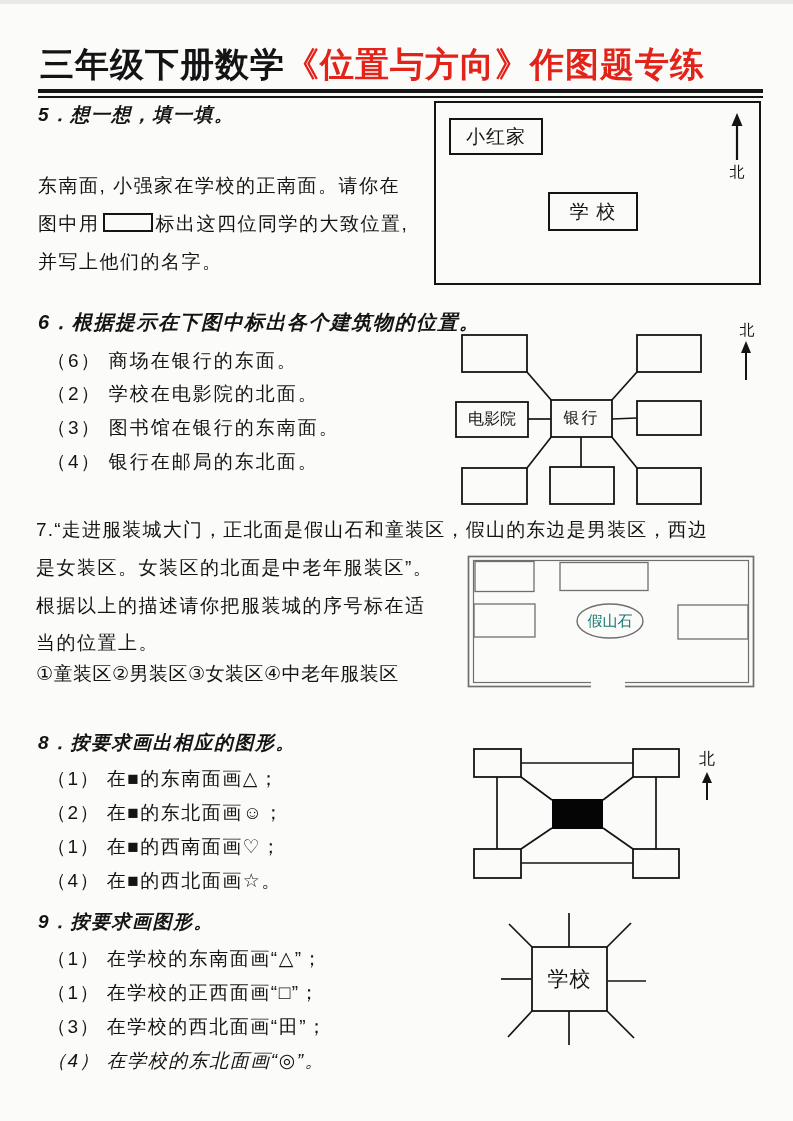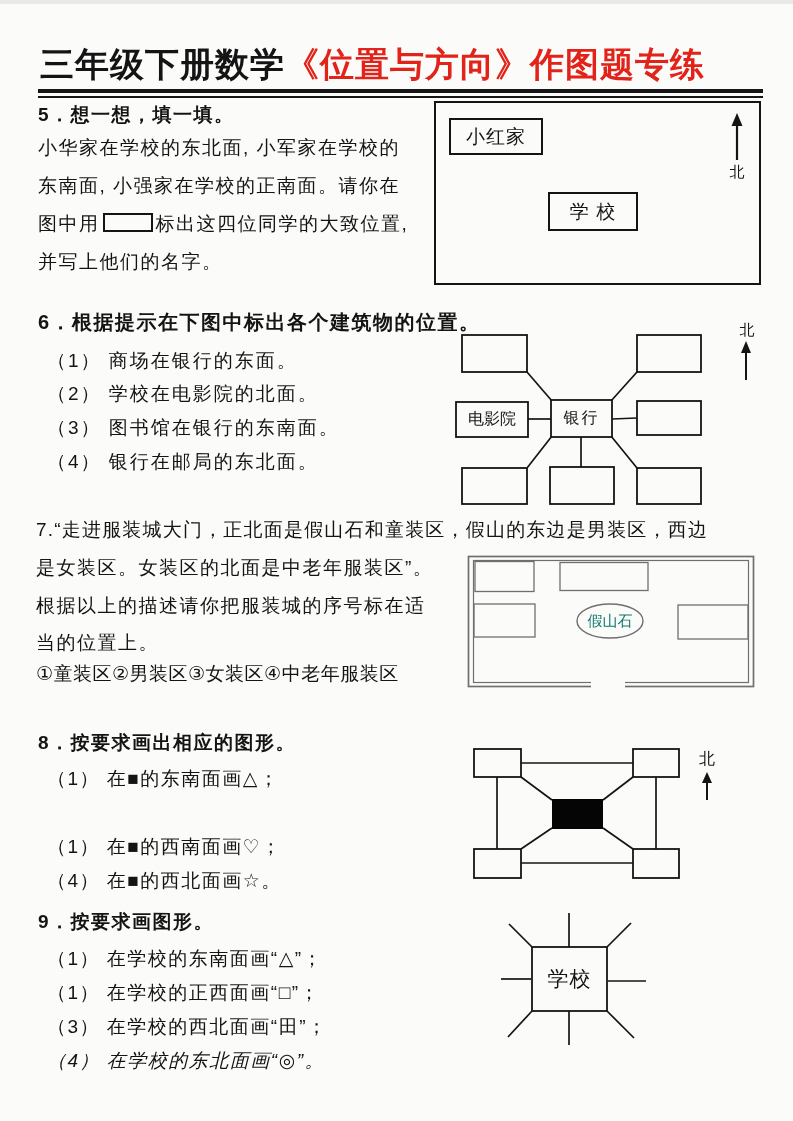--- a/index.html
+++ b/index.html
@@ -3,21 +3,21 @@
 <meta charset="utf-8">
 <style>
   html,body{margin:0;padding:0;background:#e8e8e8;}
   .page{
     position:relative;width:793px;height:1121px;margin:4px auto;
     background:#fbfbf9;overflow:hidden;color:#141414;
     font-family:"Liberation Sans","DejaVu Sans",sans-serif;
   }
   .abs{position:absolute;}
   .t19{font-size:19px;letter-spacing:1.5px;white-space:nowrap;}
-  .bold{font-weight:bold;}
+  .bold{font-weight:bold;font-style:italic;}
   
   .title{left:40px;top:38px;font-size:34px;font-weight:bold;letter-spacing:1px;white-space:nowrap;}
   .title .red{color:#e2231a;}
   .rule-thick{left:38px;top:85px;width:725px;height:4px;background:#161616;}
   .rule-thin{left:38px;top:92px;width:725px;height:2px;background:#161616;}
   
   .dbox{
     position:absolute;border:2px solid #141414;background:#fbfbf9;
     display:flex;align-items:center;justify-content:center;
     font-size:19px;letter-spacing:1px;white-space:nowrap;
@@ -39,39 +39,38 @@
 
 <div class="page">
 
   <h1 class="abs title" style="margin:0;">
     <span>三年级下册数学</span><span class="red">《位置与方向》作图题专练</span>
   </h1>
   <div class="abs rule-thick"></div>
   <div class="abs rule-thin"></div>
 
   <div class="abs t19 bold" style="left:38px;top:98px;">5．想一想，填一填。</div>
-  <div class="abs t19" style="left:38px;top:131px;">小华家在学校的东北面, 小军家在学校的</div>
   <div class="abs t19" style="left:38px;top:169px;">东南面, 小强家在学校的正南面。请你在</div>
   <div class="abs t19" style="left:38px;top:207px;">
     <span>图中用</span><span class="inline-rect"></span><span>标出这四位同学的大致位置,</span>
   </div>
   <div class="abs t19" style="left:38px;top:245px;">并写上他们的名字。</div>
 
   <div class="abs frame" style="left:434px;top:97px;width:323px;height:180px;">
     <div class="dbox" style="left:13px;top:15px;width:90px;height:33px;">小红家</div>
     <div class="dbox" style="left:112px;top:89px;width:86px;height:35px;">学 校</div>
     <svg class="abs" style="left:290px;top:9px;" width="22" height="50" viewBox="0 0 22 50">
       <line x1="11" y1="48" x2="11" y2="10" stroke="#141414" stroke-width="2.2"></line>
       <polygon points="11,1 5.5,14 16.5,14" fill="#141414"></polygon>
     </svg>
     <div class="north-label" style="left:286px;top:60px;width:30px;">北</div>
   </div>
 
   <div class="abs t19 bold" style="left:38px;top:305px;font-size:20px;">6．根据提示在下图中标出各个建筑物的位置。</div>
-  <div class="abs t19" style="left:47px;top:344px;letter-spacing:2px;">（1） 商场在银行的东面。</div>
+  <div class="abs t19" style="left:47px;top:344px;letter-spacing:2px;">（6） 商场在银行的东面。</div>
   <div class="abs t19" style="left:47px;top:377px;letter-spacing:2px;">（2） 学校在电影院的北面。</div>
   <div class="abs t19" style="left:47px;top:411px;letter-spacing:2px;">（3） 图书馆在银行的东南面。</div>
   <div class="abs t19" style="left:47px;top:445px;letter-spacing:2px;">（4） 银行在邮局的东北面。</div>
 
   <div class="abs" style="left:455px;top:325px;width:300px;height:180px;">
     <svg width="300" height="180" viewBox="0 0 300 180">
       <line class="svgline" x1="73" y1="90" x2="96" y2="90"></line>
       <line class="svgline" x1="157" y1="90" x2="182" y2="89"></line>
       <line class="svgline" x1="97" y1="72" x2="72" y2="43"></line>
       <line class="svgline" x1="156" y1="72" x2="182" y2="43"></line>
@@ -111,20 +110,21 @@
       <rect class="hand" x="93" y="7.5" width="88" height="28" stroke-width="1.3"></rect>
       <rect class="hand" x="7" y="49" width="61" height="33" stroke-width="1.3"></rect>
       <rect class="hand" x="211" y="50" width="70" height="34" stroke-width="1.3"></rect>
       <ellipse class="hand" cx="143" cy="66" rx="33" ry="17" stroke="#4d4d4d" stroke-width="1.4"></ellipse>
     </svg>
     <div class="lbl" style="left:110px;top:56px;width:66px;height:20px;font-size:15px;color:#0f766e;">假山石</div>
   </div>
 
   <div class="abs t19 bold" style="left:38px;top:726px;">8．按要求画出相应的图形。</div>
   <div class="abs t19" style="left:47px;top:762px;">（1） 在■的东南面画△；</div>
+  <div class="abs t19" style="left:47px;top:796px;">（2） 在■的东北面画☺；</div>
   <div class="abs t19" style="left:47px;top:830px;">（1） 在■的西南面画♡；</div>
   <div class="abs t19" style="left:47px;top:864px;">（4） 在■的西北面画☆。</div>
 
   <div class="abs" style="left:470px;top:740px;width:230px;height:140px;">
     <svg width="230" height="140" viewBox="0 0 230 140">
       <line class="svgline" x1="51" y1="19" x2="163" y2="19"></line>
       <line class="svgline" x1="51" y1="119" x2="163" y2="119"></line>
       <line class="svgline" x1="27" y1="33" x2="27" y2="105"></line>
       <line class="svgline" x1="186" y1="33" x2="186" y2="105"></line>
       <line class="svgline" x1="82" y1="56" x2="51" y2="33"></line>

